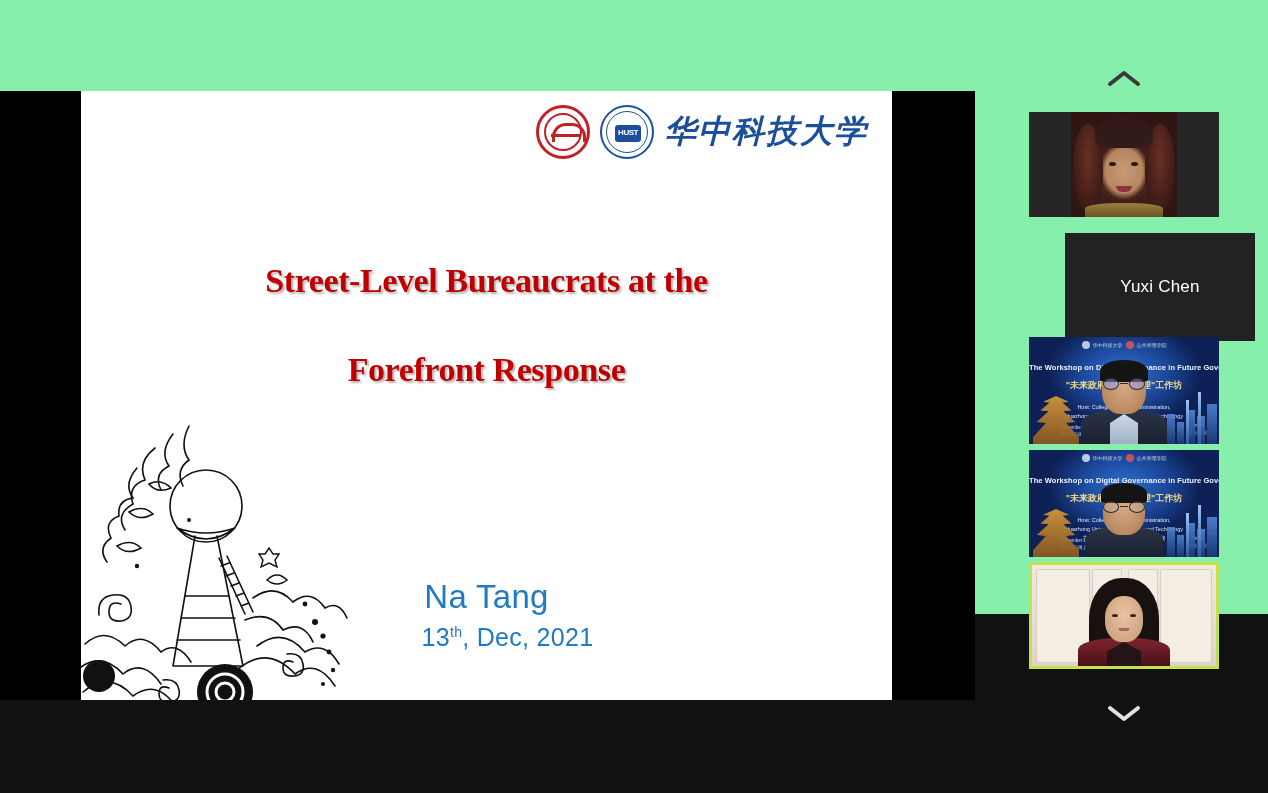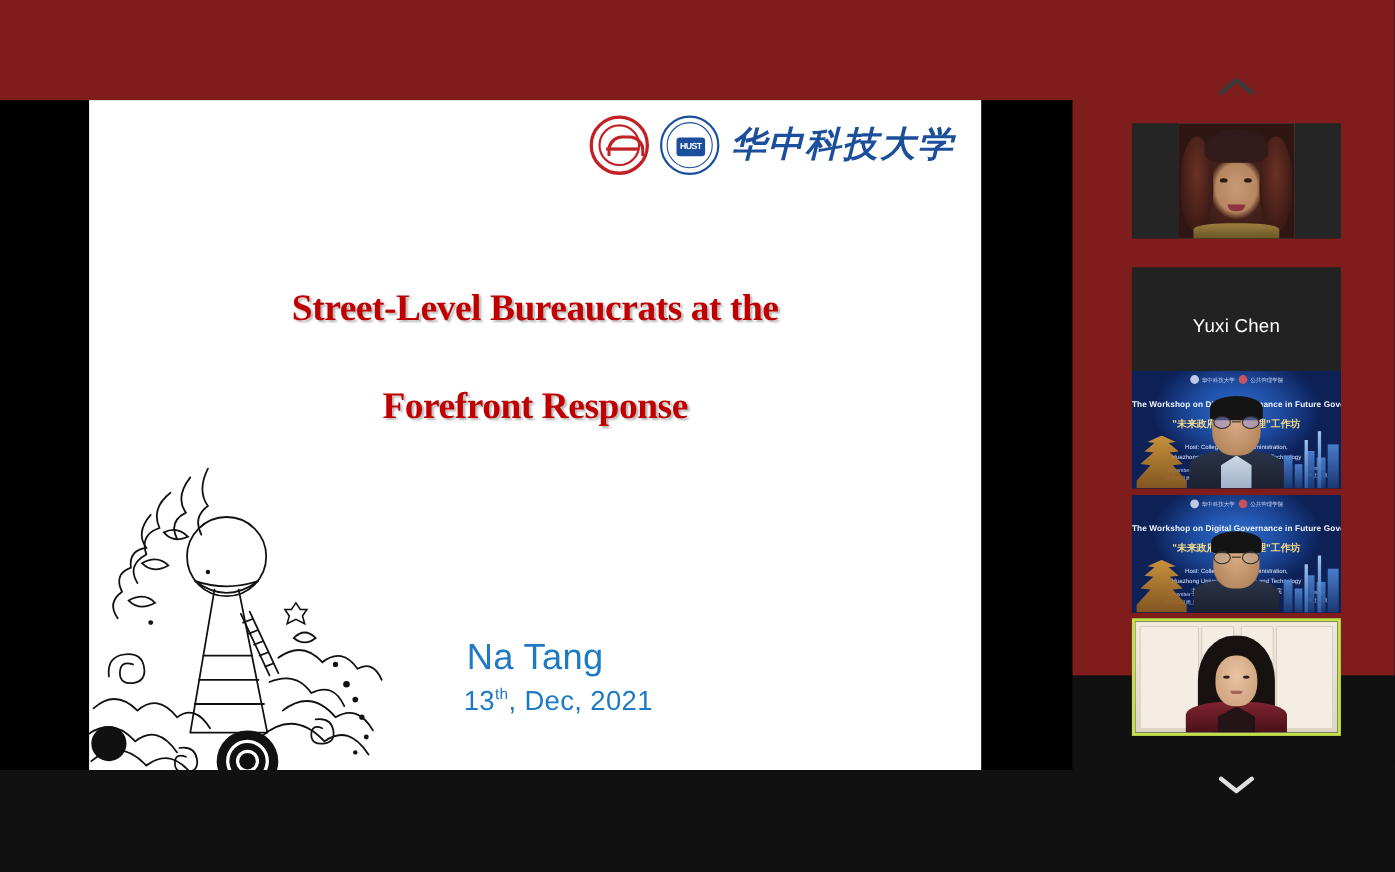--- a/index.html
+++ b/index.html
@@ -6,21 +6,21 @@
   * { box-sizing: border-box; margin: 0; padding: 0; }
   html, body {
     width: 1268px; height: 793px;
     background: #111111;
     font-family: "Liberation Sans", sans-serif;
     overflow: hidden;
   }
   #app {
     position: relative;
     width: 1268px; height: 614px;
-    background: #7f1d1d;
+    background: #86efac;
   }
 
   
   #share-region {
     position: absolute;
     left: 0; top: 91px;
     width: 975px; height: 609px;
     background: #000000;
   }
   #slide {
@@ -169,21 +169,21 @@
   .chev {
     width: 34px; height: 17px;
   }
   .tile {
     position: absolute;
     left: 0; width: 190px;
     background: #252525;
     overflow: hidden;
   }
   #tile-1 { top: 112px; height: 105px; }
-  #tile-2 { top: 243px; height: 108px; background: #222222; }
+  #tile-2 { top: 233px; height: 108px; background: #222222; margin-left: 36px; }
   #tile-3 { top: 337px; height: 107px; }
   #tile-4 { top: 450px; height: 107px; }
   #tile-5 {
     top: 562px; height: 107px;
     background: #000000;
     border: 3px solid #C4E04C;
   }
   .tile-avatar-photo {
     position: absolute;
     left: 50%; top: 0;

